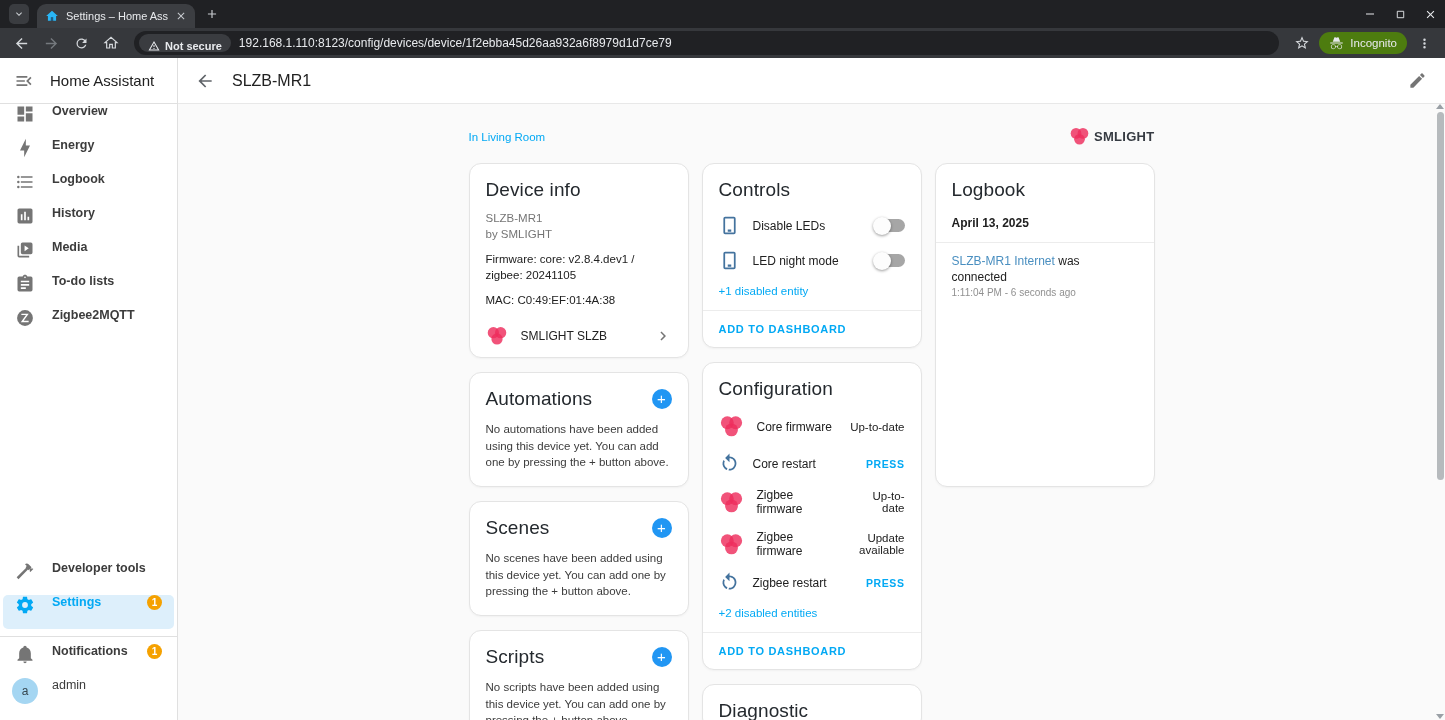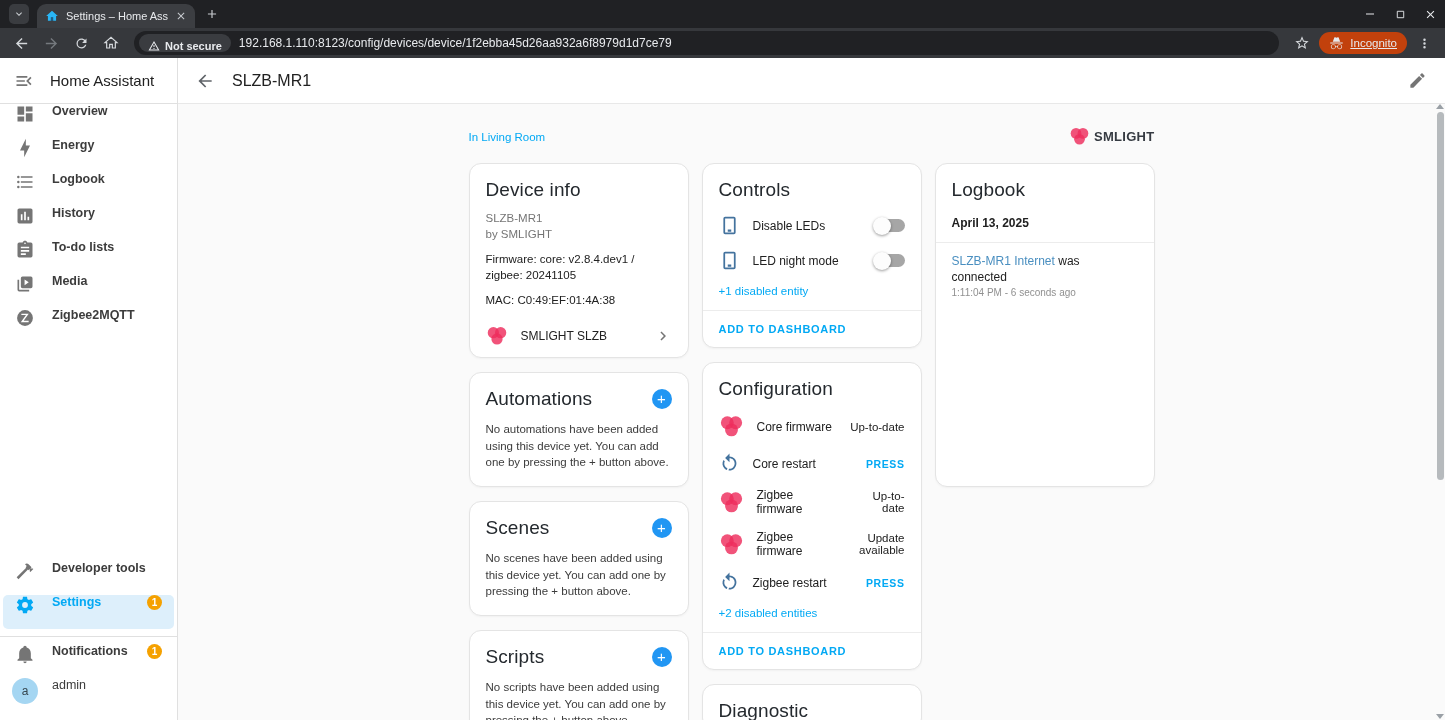--- a/index.html
+++ b/index.html
@@ -20,22 +20,22 @@
   .win-btn { width:30px; height:28px; display:flex; align-items:center; justify-content:center; color:#e8eaed; font-size:13px; }
 
   .toolbar { height:30px; background:#36383c; display:flex; align-items:center; padding:0 8px; gap:4px; }
   .nav-ico { width:26px; height:26px; border-radius:50%; display:flex; align-items:center; justify-content:center; color:#d5d8dc; }
   .nav-ico.dim { color:#75797e; }
   .omnibox { flex:1; height:24px; margin:0 6px; background:#202124; border-radius:12px;
     display:flex; align-items:center; padding:0 10px 0 5px; gap:8px; }
   .sec-chip { height:18px; background:#3a3c40; border-radius:9px; display:flex; align-items:flex-end;
     gap:5px; padding:0 9px; color:#e8eaed; font-size:11px; font-weight:700; }
   .url-text { color:#e8eaed; font-size:12px; white-space:nowrap; overflow:hidden; }
-  .incog-chip { height:22px; background:#c2410c; border-radius:11px; display:flex; align-items:center;
-    gap:6px; padding:0 10px; color:#e8eaed; font-size:11.5px;text-decoration:underline; }
+  .incog-chip { height:22px; background:#4d7c0f; border-radius:11px; display:flex; align-items:center;
+    gap:6px; padding:0 10px; color:#e8eaed; font-size:11.5px; }
 
   
   .app { position:absolute; top:58px; left:0; right:0; bottom:0; display:flex; background:#fafafa; }
   .sidebar { width:178px; background:#fff; border-right:1px solid #e0e0e0; display:flex; flex-direction:column; }
   .sb-head { height:46px; border-bottom:1px solid #e0e0e0; display:flex; align-items:center; padding:0 14px; gap:16px; }
   .sb-head .ttl { font-size:15px; color:#212121; }
   .sb-nav { flex:1; padding-top:0; }
   .sb-item { height:34px; display:flex; padding:0 15px; gap:17px; cursor:pointer; }
   .sb-ico { width:20px; height:20px; color:#757575; flex:none; }
   .sb-label { font-size:12.5px; font-weight:600; color:#3c3c3c; }
@@ -225,29 +225,29 @@
         <span class="sb-label">Logbook</span>
       </div>
       <div class="sb-item">
         <svg class="sb-ico" viewBox="0 0 24 24">
             <path fill="currentColor" d="M19,3H5C3.89,3 3,3.89 3,5V19A2,2 0 0,0 5,21H19A2,2 0 0,0 21,19V5C21,3.89 20.1,3 19,3M9,17H7V10H9V17M13,17H11V7H13V17M17,17H15V13H17V17Z"></path>
           </svg>
         <span class="sb-label">History</span>
       </div>
       <div class="sb-item">
         <svg class="sb-ico" viewBox="0 0 24 24">
+            <path fill="currentColor" d="M19,3H9A2,2 0 0,0 7,5V15A2,2 0 0,0 9,17H19A2,2 0 0,0 21,15V5A2,2 0 0,0 19,3M11.5,13.5V6.5L16.5,10L11.5,13.5M5,7H3V19A2,2 0 0,0 5,21H17V19H5V7Z"></path>
+          </svg>
+        <span class="sb-label">Media</span>
+      </div>
+      <div class="sb-item">
+        <svg class="sb-ico" viewBox="0 0 24 24">
             <path fill="currentColor" d="M19,3H14.82C14.4,1.84 13.3,1 12,1C10.7,1 9.6,1.84 9.18,3H5A2,2 0 0,0 3,5V19A2,2 0 0,0 5,21H19A2,2 0 0,0 21,19V5A2,2 0 0,0 19,3M12,3A1,1 0 0,1 13,4A1,1 0 0,1 12,5A1,1 0 0,1 11,4A1,1 0 0,1 12,3M7,8H17V10H7V8M7,12H17V14H7V12M7,16H13V18H7V16Z"></path>
           </svg>
         <span class="sb-label">To-do lists</span>
-      </div>
-      <div class="sb-item">
-        <svg class="sb-ico" viewBox="0 0 24 24">
-            <path fill="currentColor" d="M19,3H9A2,2 0 0,0 7,5V15A2,2 0 0,0 9,17H19A2,2 0 0,0 21,15V5A2,2 0 0,0 19,3M11.5,13.5V6.5L16.5,10L11.5,13.5M5,7H3V19A2,2 0 0,0 5,21H17V19H5V7Z"></path>
-          </svg>
-        <span class="sb-label">Media</span>
       </div>
       <div class="sb-item">
         <svg class="sb-ico" viewBox="0 0 24 24">
             <circle cx="12" cy="12" r="9.5" fill="currentColor"></circle>
             <path d="M7.6 7.6 L14.8 7.6 L8.6 16.2 L16.4 16.2" stroke="#fff" stroke-width="1.7" fill="none"></path>
           </svg>
         <span class="sb-label">Zigbee2MQTT</span>
       </div>
     </div>
     <div class="sb-bottom">

